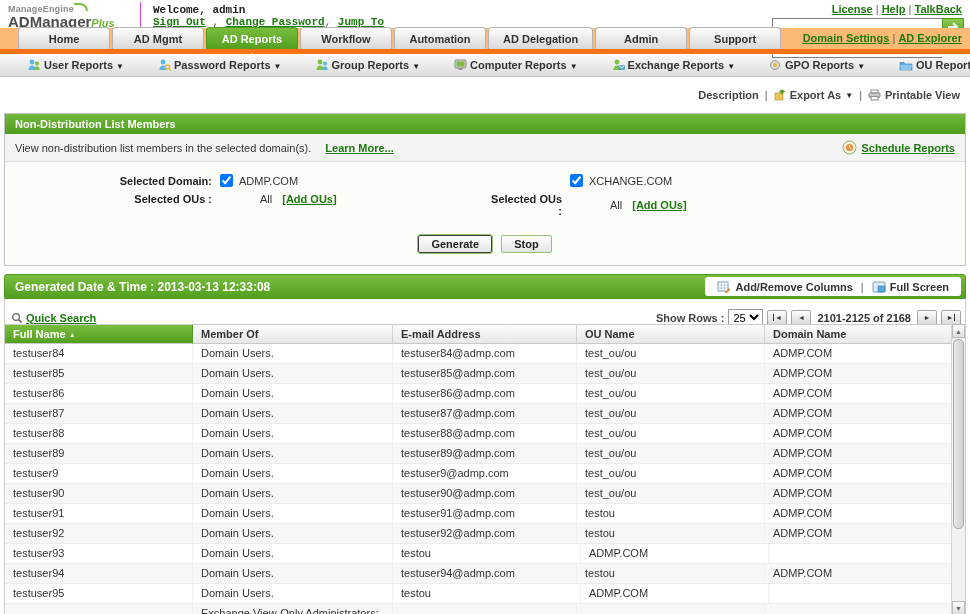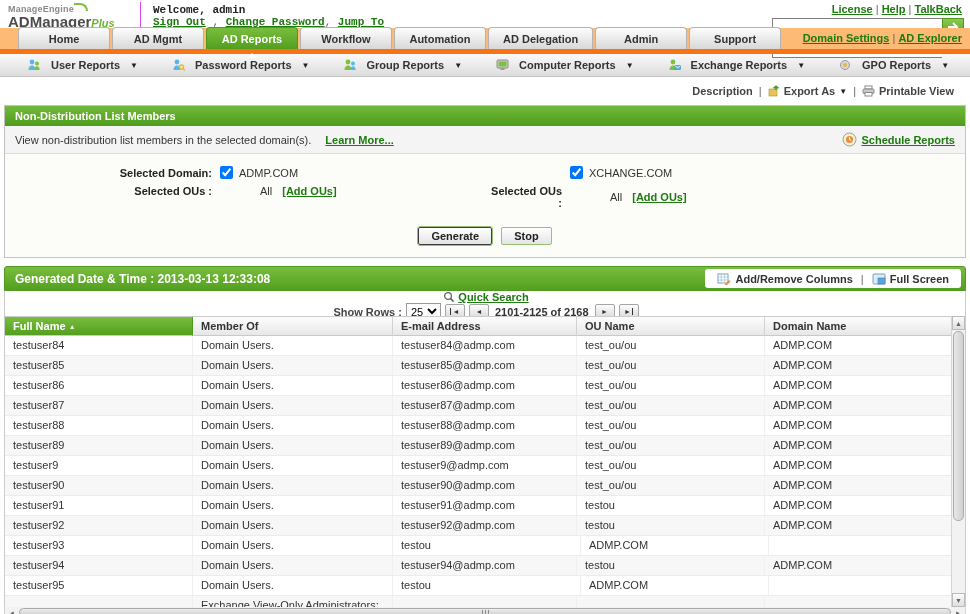--- a/index.html
+++ b/index.html
@@ -28,25 +28,25 @@
   .tab { min-width:92px; text-align:center; padding:5px 14px 4px; margin-right:2px; font-weight:bold; color:#333;
     background:linear-gradient(#fdfdfd,#d8d8d8); border:1px solid #b3b3b3; border-bottom:none; border-radius:4px 4px 0 0; cursor:pointer; }
   .tab.active { background:linear-gradient(#79bd3e,#539f1f); border-color:#4e9a1e; color:#fff; position:relative; }
   .tab.active::after { content:""; position:absolute; left:50%; bottom:-9px; margin-left:-5px;
     border:5px solid transparent; border-top-color:#fff; transform:rotate(180deg); }
   .tab-links { margin-left:auto; padding:0 8px 5px 0; }
 
   
   .menubar { height:23px; display:flex; align-items:center; padding-left:28px;
     background:linear-gradient(#fafafa,#dcdcdc); border-bottom:1px solid #c3c3c3; }
-  .menu-item { display:flex; align-items:center; gap:10px; margin-right:34px; font-weight:bold; color:#333; cursor:pointer; white-space:nowrap; }
+  .menu-item { display:flex; align-items:flex-end; gap:3px; margin-right:34px; font-weight:bold; color:#333; cursor:pointer; white-space:nowrap; }
   .caret { font-size:8px; color:#222; }
 
   
-  .toolbar { height:28px; display:flex; align-items:center; justify-content:flex-end; gap:6px; padding-right:16px; background:#fff; font-weight:bold; color:#444; }
+  .toolbar { height:36px; display:flex; align-items:center; justify-content:flex-end; gap:6px; padding-right:10px; background:#fff; font-weight:bold; color:#444; }
   .toolbar .item { display:flex; align-items:center; gap:4px; cursor:pointer; }
 
   
   .panel { margin:0 4px; border:1px solid #c3c3c3; background:#fcfdf8; }
   .panel-title { background:linear-gradient(#72b93a,#4e9c1d); color:#fff; font-weight:bold; padding:4px 10px; }
   .panel-desc { display:flex; align-items:center; background:#f4f4f4; border-bottom:1px solid #ddd; padding:6px 10px; }
   .panel-desc .learn { margin-left:14px; }
   .panel-desc .sched { margin-left:auto; display:flex; align-items:center; gap:4px; }
   .panel-body { display:flex; padding:12px 0 2px 0; }
   .dom-col { width:50%; }
@@ -63,21 +63,21 @@
 
   
   .genbar { margin:8px 4px 0; height:25px; display:flex; align-items:center; justify-content:space-between;
     background:linear-gradient(#79bd3e,#539f1f); border:1px solid #4e9a1e; border-radius:3px 3px 0 0; padding:0 4px 0 10px;
     color:#fff; font-weight:bold; font-size:12px; }
   .white-box { background:#fff; color:#333; font-size:11px; display:flex; align-items:center; gap:8px;
     padding:2px 12px; height:19px; border-radius:3px; font-weight:bold; }
 
   
   .searchrow { margin:0 4px; height:25px; display:flex; align-items:center; justify-content:space-between;
-    background:#fff; border-left:1px solid #ccc; border-right:1px solid #ccc; padding:0 4px 0 6px;flex-direction:column; }
+    background:#fff; border-left:1px solid #ccc; border-right:1px solid #ccc; padding:12px 4px 0 6px; }
   .qsearch { display:flex; align-items:center; gap:3px; }
   .pager { display:flex; align-items:center; gap:4px; font-weight:bold; color:#444; }
   .pager select { font-size:11px; height:17px; border:1px solid #999; background:#fff; font-family:"Liberation Sans",sans-serif; }
   .pbtn { width:20px; height:16px; font-size:7px; line-height:1; color:#333; background:linear-gradient(#fcfcfc,#d8d8d8);
     border:1px solid #a5a5a5; border-radius:2px; cursor:pointer; display:inline-flex; align-items:center; justify-content:center; gap:1px; }
   .pbtn .bar { display:inline-block; width:1px; height:7px; background:currentColor; }
   .range { font-weight:bold; color:#333; margin:0 2px; }
 
   
   .grid { margin:0 4px; position:relative; border-left:1px solid #ccc; border-right:1px solid #ccc; background:#fff; }

